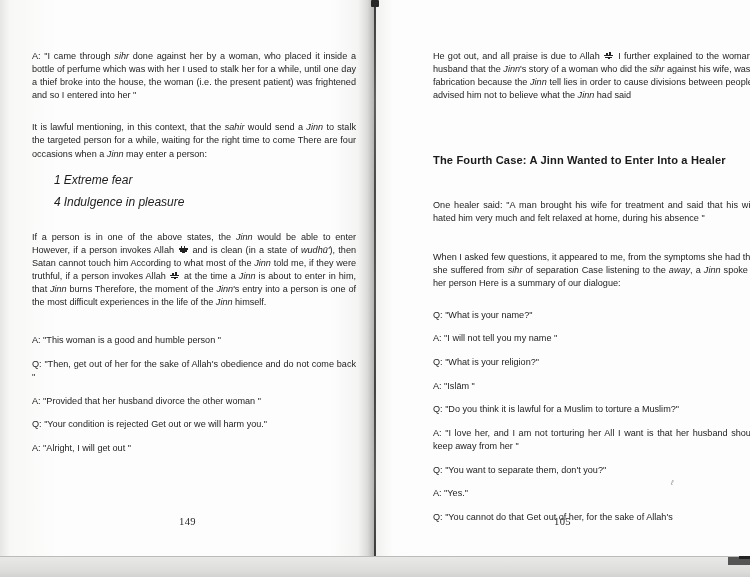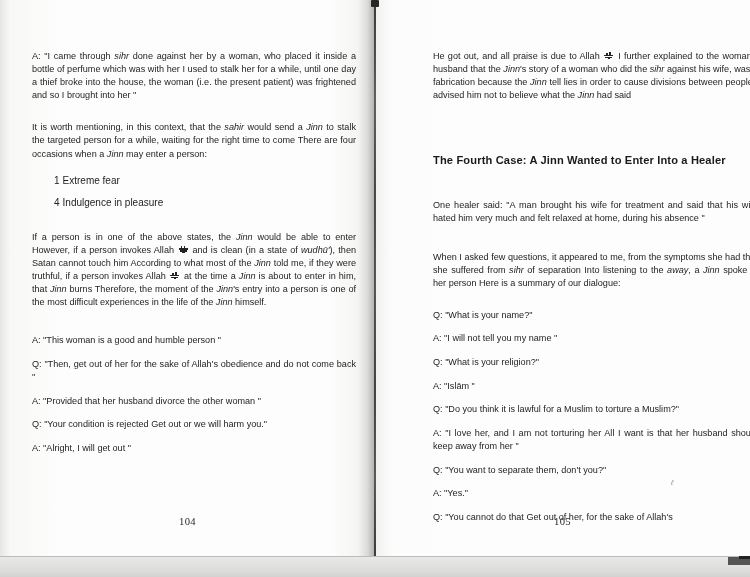--- a/index.html
+++ b/index.html
@@ -143,22 +143,23 @@
   }
 
   
   ol.occasions {
     margin: 3px 0 0 0;
     padding: 0 0 0 22px;
     list-style: none;
   }
   ol.occasions li {
     margin: 0 0 9.5px 0;
-    font-size: 10px;
+    font-size: 12px;
     line-height: 13px;
+    font-style: italic;
   }
   ol.occasions li .num { margin-right: 3px; }
 
   
   h2.case-heading {
     margin: 0;
     padding: 0;
     font-size: 11.1px;
     font-weight: 700;
     line-height: 15px;
@@ -228,25 +229,25 @@
 <body>
 
 <div id="scan">
 
   <div class="paper-tint"></div>
   <div class="edge-noise"></div>
 
   <div class="page page-left">
     <div class="col">
 
-      <p class="para"><span>A: "I came through </span><i class="term">sihr</i><span> done against her by a woman, who placed it inside a bottle of perfume which was with her  I used to stalk her for a while, until one day a thief broke into the house, the woman (i.e. the present patient) was frightened and so I brought into her "</span></p>
+      <p class="para"><span>A: "I came through </span><i class="term">sihr</i><span> done against her by a woman, who placed it inside a bottle of perfume which was with her  I used to stalk her for a while, until one day a thief broke into the house, the woman (i.e. the present patient) was frightened and so I entered into her "</span></p>
 
       <div class="gap-sm"></div>
 
-      <p class="para"><span>It is worth mentioning, in this context, that the </span><i class="term">sahir</i><span> would send a </span><i class="term">Jinn</i><span> to stalk the targeted person for a while, waiting for the right time to come  There are four occasions when a </span><i class="term">Jinn</i><span> may enter a person:</span></p>
+      <p class="para"><span>It is lawful mentioning, in this context, that the </span><i class="term">sahir</i><span> would send a </span><i class="term">Jinn</i><span> to stalk the targeted person for a while, waiting for the right time to come  There are four occasions when a </span><i class="term">Jinn</i><span> may enter a person:</span></p>
 
       <ol class="occasions">
         <li><span class="num">1</span><span>Extreme fear</span></li>
         <li><span class="num">4</span><span>Indulgence in pleasure</span></li>
       </ol>
 
       <div class="gap-md"></div>
 
       <p class="para"><span>If a person is in one of the above states, the </span><i class="term">Jinn</i><span> would be able to enter  However, if a person invokes Allah </span><span class="honorific"><i class="b1"></i><i class="b2"></i><i class="b3"></i><i class="b4"></i><i class="b5"></i></span><span> and is clean (in a state of </span><i class="term">wudhū'</i><span>), then Satan cannot touch him  According to what most of the </span><i class="term">Jinn</i><span> told me, if they were truthful, if a person invokes Allah </span><span class="honorific"><i class="b1"></i><i class="b2"></i><i class="b3"></i><i class="b4"></i><i class="b5"></i></span><span> at the time a </span><i class="term">Jinn</i><span> is about to enter in him, that </span><i class="term">Jinn</i><span> burns  Therefore, the moment of the </span><i class="term">Jinn</i><span>'s entry into a person is one of the most difficult experiences in the life of the </span><i class="term">Jinn</i><span> himself.</span></p>
 
@@ -271,40 +272,40 @@
 
       <h2 class="case-heading">The Fourth Case: A Jinn Wanted to Enter Into a Healer</h2>
 
       <div class="gap-lg"></div>
       <div class="gap-md"></div>
 
       <p class="para">One healer said: "A man brought his wife for treatment and said that his wife hated him very much and felt relaxed at home, during his absence "</p>
 
       <div class="gap-md"></div>
 
-      <p class="para"><span>When I asked few questions, it appeared to me, from the symptoms she had that she suffered from </span><i class="term">sihr</i><span> of separation  Into listening to the </span><i class="term">away</i><span>, a </span><i class="term">Jinn</i><span> spoke in her person  Here is a summary of our dialogue:</span></p>
+      <p class="para"><span>When I asked few questions, it appeared to me, from the symptoms she had that she suffered from </span><i class="term">sihr</i><span> of separation  Case listening to the </span><i class="term">away</i><span>, a </span><i class="term">Jinn</i><span> spoke in her person  Here is a summary of our dialogue:</span></p>
 
       <div class="gap-sm"></div>
 
       <p class="dialogue">Q: "What is your name?"</p>
       <p class="dialogue">A: "I will not tell you my name "</p>
       <p class="dialogue">Q: "What is your religion?"</p>
       <p class="dialogue">A: "Islām "</p>
       <p class="dialogue">Q: "Do you think it is lawful for a Muslim to torture a Muslim?"</p>
       <p class="dialogue">A: "I love her, and I am not torturing her  All I want is that her husband should keep away from her "</p>
       <p class="dialogue">Q: "You want to separate them, don't you?"</p>
       <p class="dialogue">A: "Yes."</p>
       <p class="dialogue">Q: "You cannot do that  Get out of her, for the sake of Allah's</p>
 
     </div>
   </div>
 
   <div class="speck">ℓ</div>
 
-  <div class="folio folio-left">104</div>
+  <div class="folio folio-left">149</div>
   <div class="folio folio-right">105</div>
 
   <div class="gutter-shadow"></div>
   <div class="gutter-line"></div>
   <div class="gutter-cap"></div>
   <div class="bed-band"></div>
   <div class="bed-notch"></div>
   <div class="bed-dot"></div>
 
 </div>

